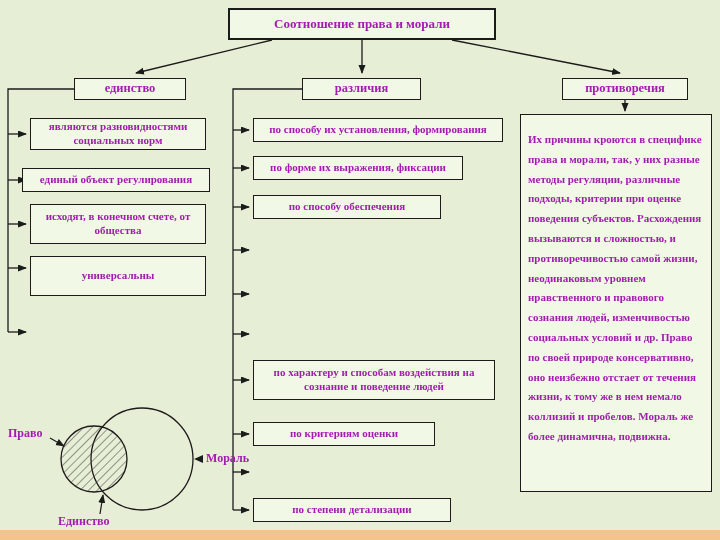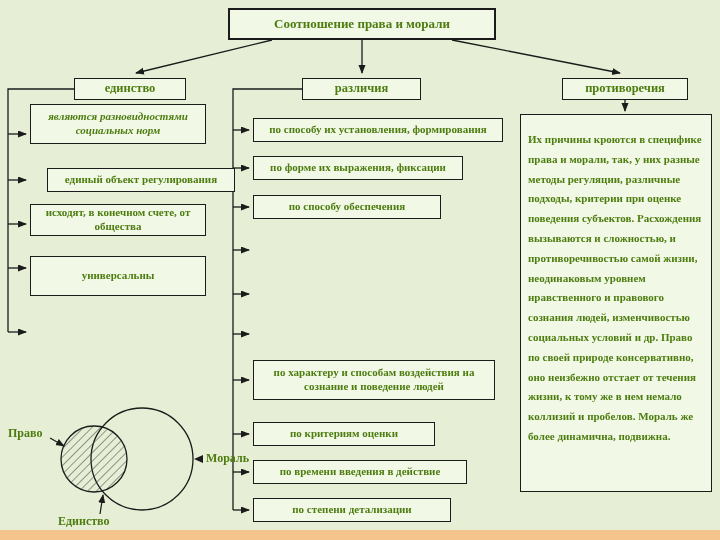--- a/index.html
+++ b/index.html
@@ -2,21 +2,21 @@
 <html><head>
 <meta charset="utf-8">
 <style>
   html, body { margin: 0; padding: 0; }
   .slide {
     position: relative;
     width: 720px;
     height: 540px;
     background: #e6efd5;
     font-family: "Liberation Serif", "DejaVu Serif", serif;
-    color: #4d7c0f;
+    color: #a21caf;
     overflow: hidden;
   }
   svg.layer { position: absolute; left: 0; top: 0; pointer-events: none; }
   .box {
     position: absolute;
     box-sizing: border-box;
     border: 1.5px solid #1b1b1b;
     background: #f1f8e6;
     font-weight: bold;
     font-size: 11px;
@@ -91,31 +91,30 @@
       <line x1="625" y1="100" x2="625" y2="111" marker-end="url(#arr)"></line>
     </g>
   </svg>
 
   <div class="box title-box" style="left:228px; top:8px; width:268px; height:32px;">Соотношение права и морали</div>
 
   <div class="box header-box" style="left:74px; top:78px; width:112px; height:22px;">единство</div>
   <div class="box header-box" style="left:302px; top:78px; width:119px; height:22px;">различия</div>
   <div class="box header-box" style="left:562px; top:78px; width:126px; height:22px;">противоречия</div>
 
-  <div class="box" style="left:30px; top:104px; width:176px; height:40px;font-style:italic;">являются разновидностями социальных норм</div>
-  <div class="box" style="left:47px; top:168px; width:188px; height:24px;">единый объект регулирования</div>
-  <div class="box" style="left:30px; top:204px; width:176px; height:32px;">исходят, в конечном счете, от общества</div>
+  <div class="box" style="left:30px; top:118px; width:176px; height:32px;">являются разновидностями социальных норм</div>
+  <div class="box" style="left:22px; top:168px; width:188px; height:24px;">единый объект регулирования</div>
+  <div class="box" style="left:30px; top:204px; width:176px; height:40px;">исходят, в конечном счете, от общества</div>
   <div class="box" style="left:30px; top:256px; width:176px; height:40px;">универсальны</div>
 
   <div class="box" style="left:253px; top:118px; width:250px; height:24px;">по способу их установления, формирования</div>
   <div class="box" style="left:253px; top:156px; width:210px; height:24px;">по форме их выражения, фиксации</div>
   <div class="box" style="left:253px; top:195px; width:188px; height:24px;">по способу обеспечения</div>
   <div class="box" style="left:253px; top:360px; width:242px; height:40px;">по характеру и способам воздействия на сознание и поведение людей</div>
   <div class="box" style="left:253px; top:422px; width:182px; height:24px;">по критериям оценки</div>
-  <div class="box" style="left:253px; top:460px; width:214px; height:24px;">по времени введения в действие</div>
   <div class="box" style="left:253px; top:498px; width:198px; height:24px;">по степени детализации</div>
 
   <div class="box big-box" style="left:520px; top:114px; width:192px; height:378px;">Их причины кроются в специфике права и морали, так, у них разные методы регуляции, различные подходы, критерии при оценке поведения субъектов. Расхождения вызываются и сложностью, и противоречивостью самой жизни, неодинаковым уровнем нравственного и правового сознания людей, изменчивостью социальных условий и др. Право по своей природе консервативно, оно неизбежно отстает от течения жизни, к тому же в нем немало коллизий и пробелов. Мораль же более динамична, подвижна.</div>
 
   <svg class="layer" width="260" height="140" style="left:0; top:400px;">
     <defs>
       <pattern id="hatch" width="6" height="6" patternUnits="userSpaceOnUse" patternTransform="rotate(45)">
         <line x1="0" y1="0" x2="0" y2="6" stroke="#3a3a3a" stroke-width="1"></line>
       </pattern>
       <marker id="arr2" markerWidth="9" markerHeight="8" refX="8" refY="3.5" orient="auto" markerUnits="userSpaceOnUse">

